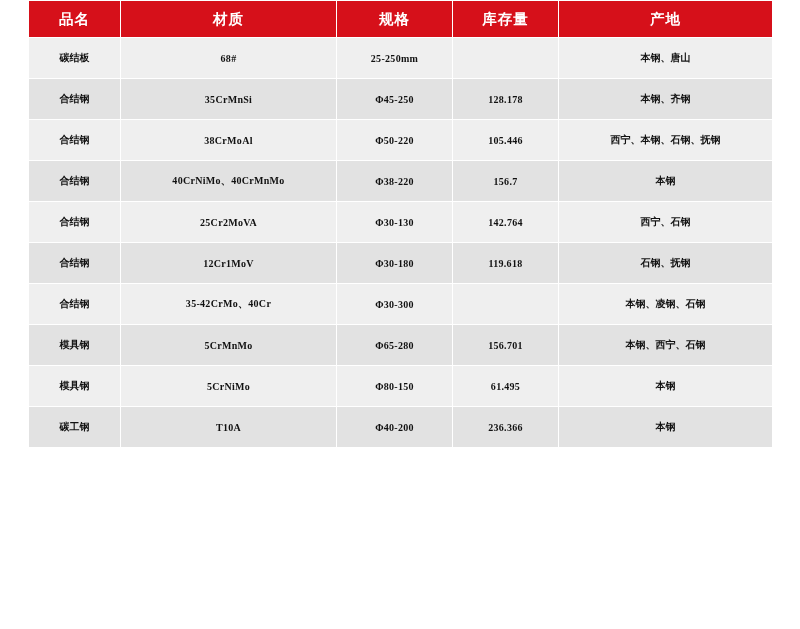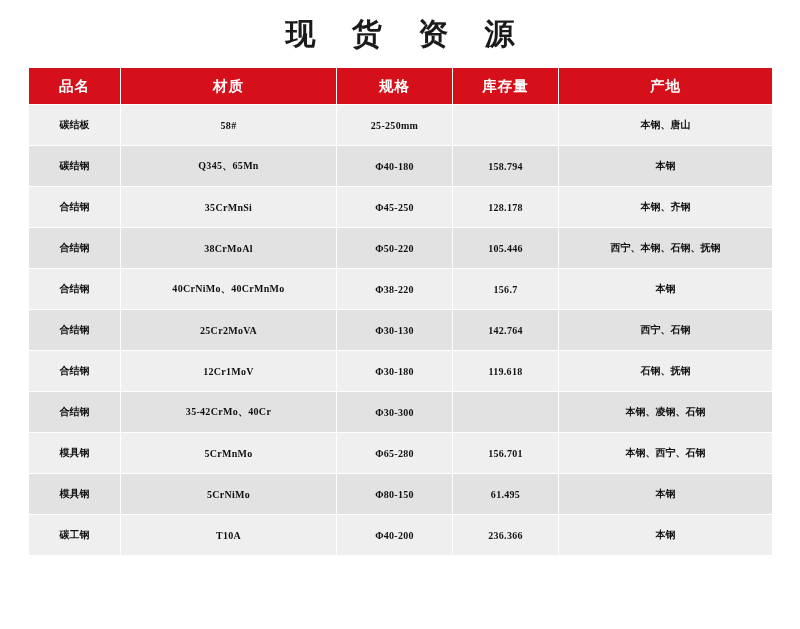--- a/index.html
+++ b/index.html
@@ -82,21 +82,20 @@
   .cell-num {
     font-family: "Liberation Serif", "DejaVu Serif", serif;
     letter-spacing: 0.3px;
   }
 </style>
 </head>
 <body>
 
 <div class="page">
 
-  <div class="title">现 货 资 源</div>
 
   <div class="table-wrap">
     <table class="stock">
       <colgroup>
         <col class="c0">
           <col class="c1">
           <col class="c2">
           <col class="c3">
           <col class="c4">
       </colgroup>
@@ -105,31 +104,24 @@
           <th>品名</th>
           <th>材质</th>
           <th>规格</th>
           <th>库存量</th>
           <th>产地</th>
         </tr>
       </thead>
       <tbody>
         <tr>
           <td class="cell-cn">碳结板</td>
-          <td class="cell-num">58#</td>
+          <td class="cell-num">68#</td>
           <td class="cell-num">25-250mm</td>
           <td class="cell-num"></td>
           <td class="cell-cn">本钢、唐山</td>
-        </tr>
-        <tr>
-          <td class="cell-cn">碳结钢</td>
-          <td class="cell-num">Q345、65Mn</td>
-          <td class="cell-num">Φ40-180</td>
-          <td class="cell-num">158.794</td>
-          <td class="cell-cn">本钢</td>
         </tr>
         <tr>
           <td class="cell-cn">合结钢</td>
           <td class="cell-num">35CrMnSi</td>
           <td class="cell-num">Φ45-250</td>
           <td class="cell-num">128.178</td>
           <td class="cell-cn">本钢、齐钢</td>
         </tr>
         <tr>
           <td class="cell-cn">合结钢</td>

